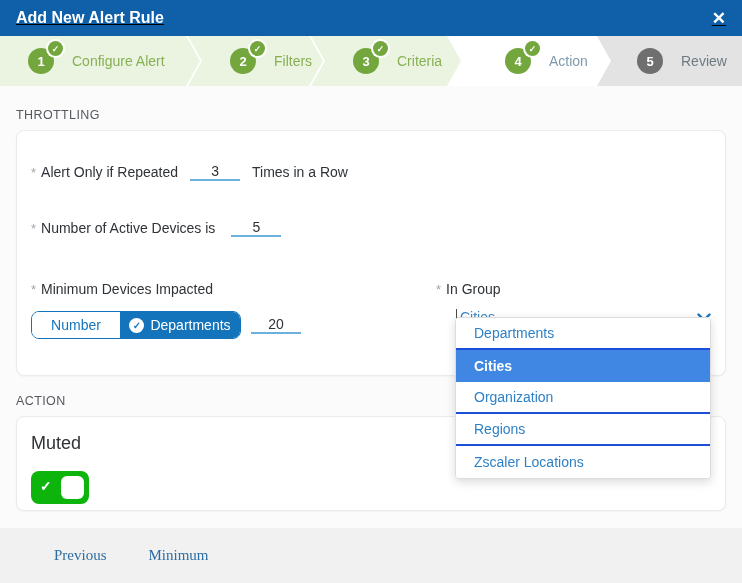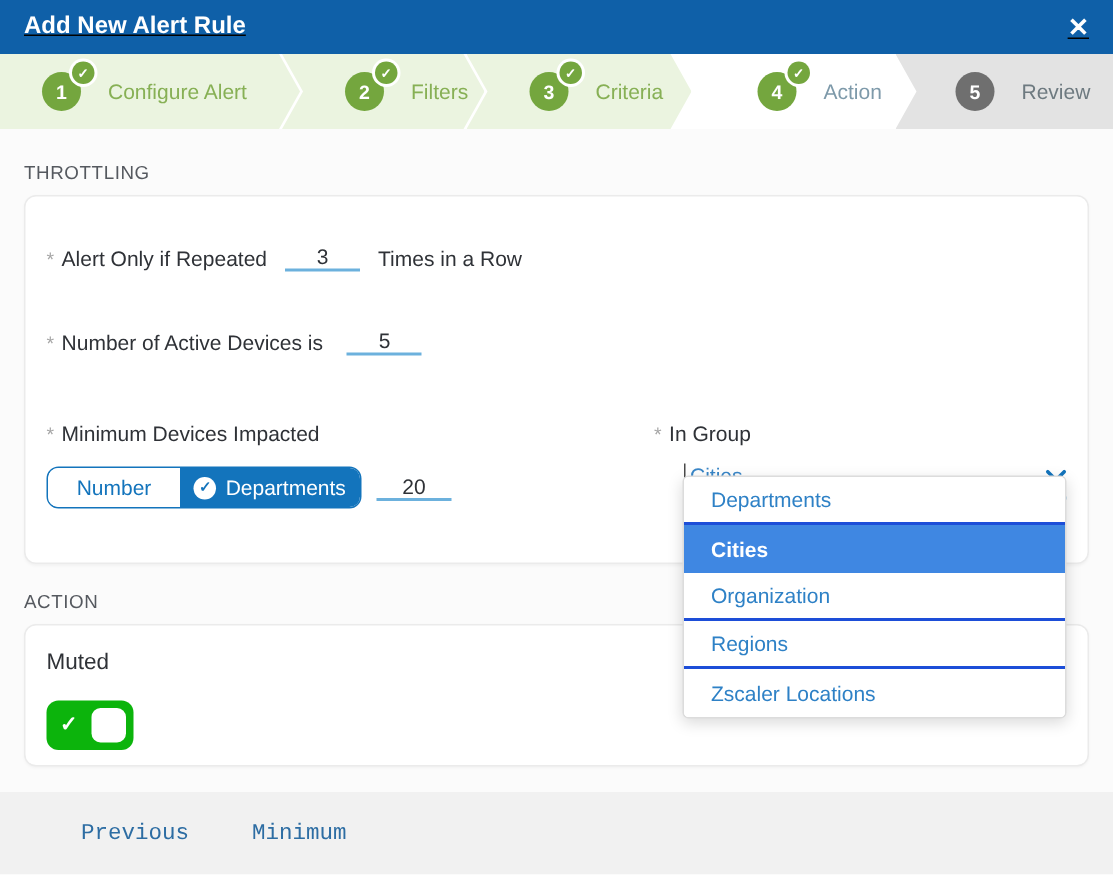--- a/index.html
+++ b/index.html
@@ -72,30 +72,30 @@
   .dropdown { position:absolute; left:455px; top:317px; width:256px; background:#fff; border:1px solid #dcdcdc;
               border-radius:4px; box-shadow:0 3px 10px rgba(0,0,0,.15); z-index:20; overflow:hidden; }
   .dd-item { height:32px; display:flex; align-items:center; padding-left:18px; font-size:14px; color:#2e81c6;
              border-bottom:2px solid #1d4ed8; cursor:pointer; background:#fff; }
   .dd-item:last-child { border-bottom:none; }
   .dd-item.selected { background:#3f87e2; color:#fff; font-weight:bold; border-bottom:none; }
 
   
   .action-label { margin-top:18px; }
   .card-action { padding:16px 14px 14px 14px; height:95px; }
-  .muted-label { font-size:15px; color:#2f3237; }
+  .muted-label { font-size:18px; color:#2f3237; }
   .toggle { margin-top:17px; width:58px; height:33px; background:#0cb40c; border-radius:8px; position:relative; cursor:pointer; }
   .toggle .tick { position:absolute; left:9px; top:7px; color:#fff; font-size:14px; font-weight:bold; }
   .toggle .knob { position:absolute; right:5px; top:5px; width:23px; height:23px; background:#fff; border-radius:6px; }
 
   
   .footer { height:55px; background:#f1f1f1; display:flex; align-items:center; padding:0 16px; flex:0 0 auto; }
   .btn-next { background:#15599e; color:#fff; font-size:15px; font-weight:bold; border:none; border-radius:6px;
               padding:8px 18px; cursor:pointer; box-shadow:0 1px 3px rgba(0,0,0,.25); font-family:"Liberation Sans", sans-serif; }
-  .link { color:#2d6da3; font-size:15px; cursor:pointer; background:none; border:none; font-family:Liberation Mono, monospace; }
+  .link { color:#2d6da3; font-size:15px; cursor:pointer; background:none; border:none; font-family:Liberation Serif, serif; }
   .lnk-prev { margin-left:38px; }
   .lnk-cancel { margin-left:42px; }
 </style>
 </head>
 <body>
 
 <div class="modal">
 
   <div class="header">
     <span class="title">Add New Alert Rule</span>

